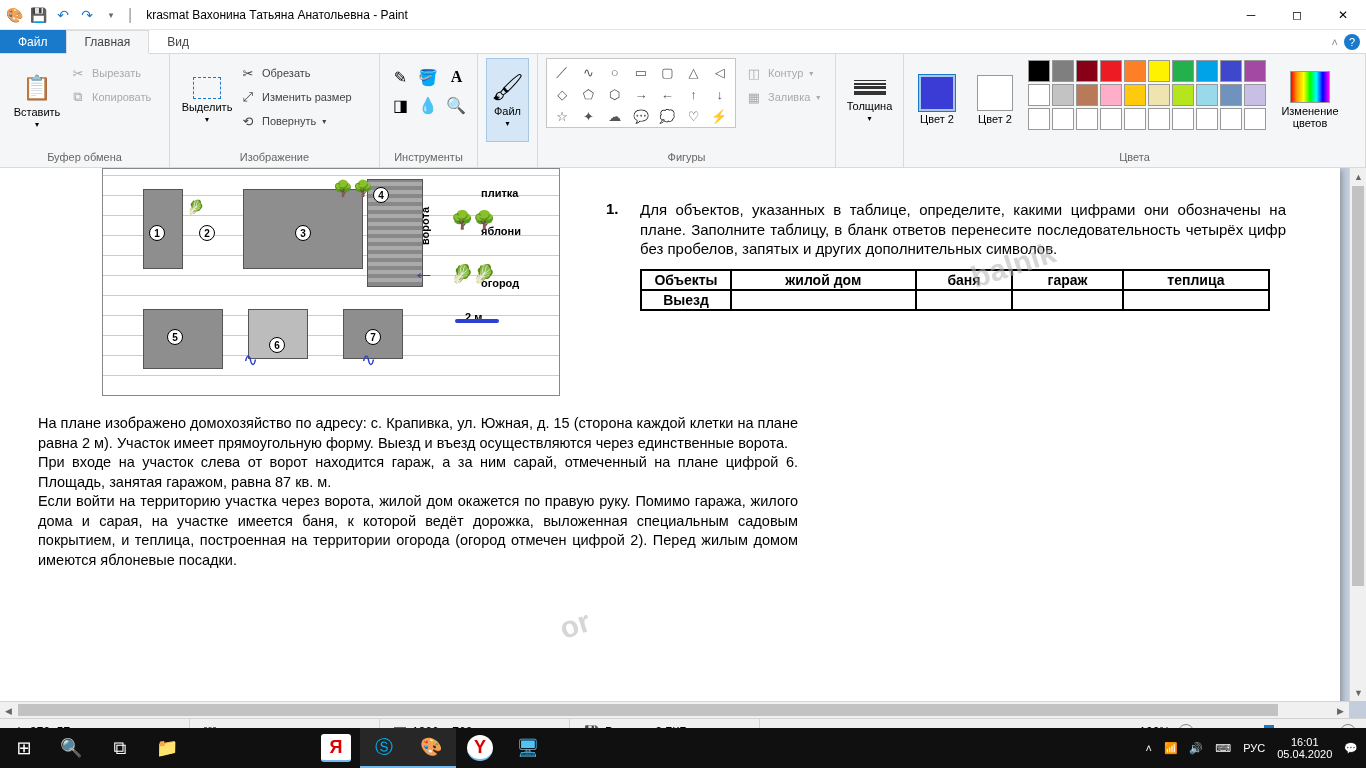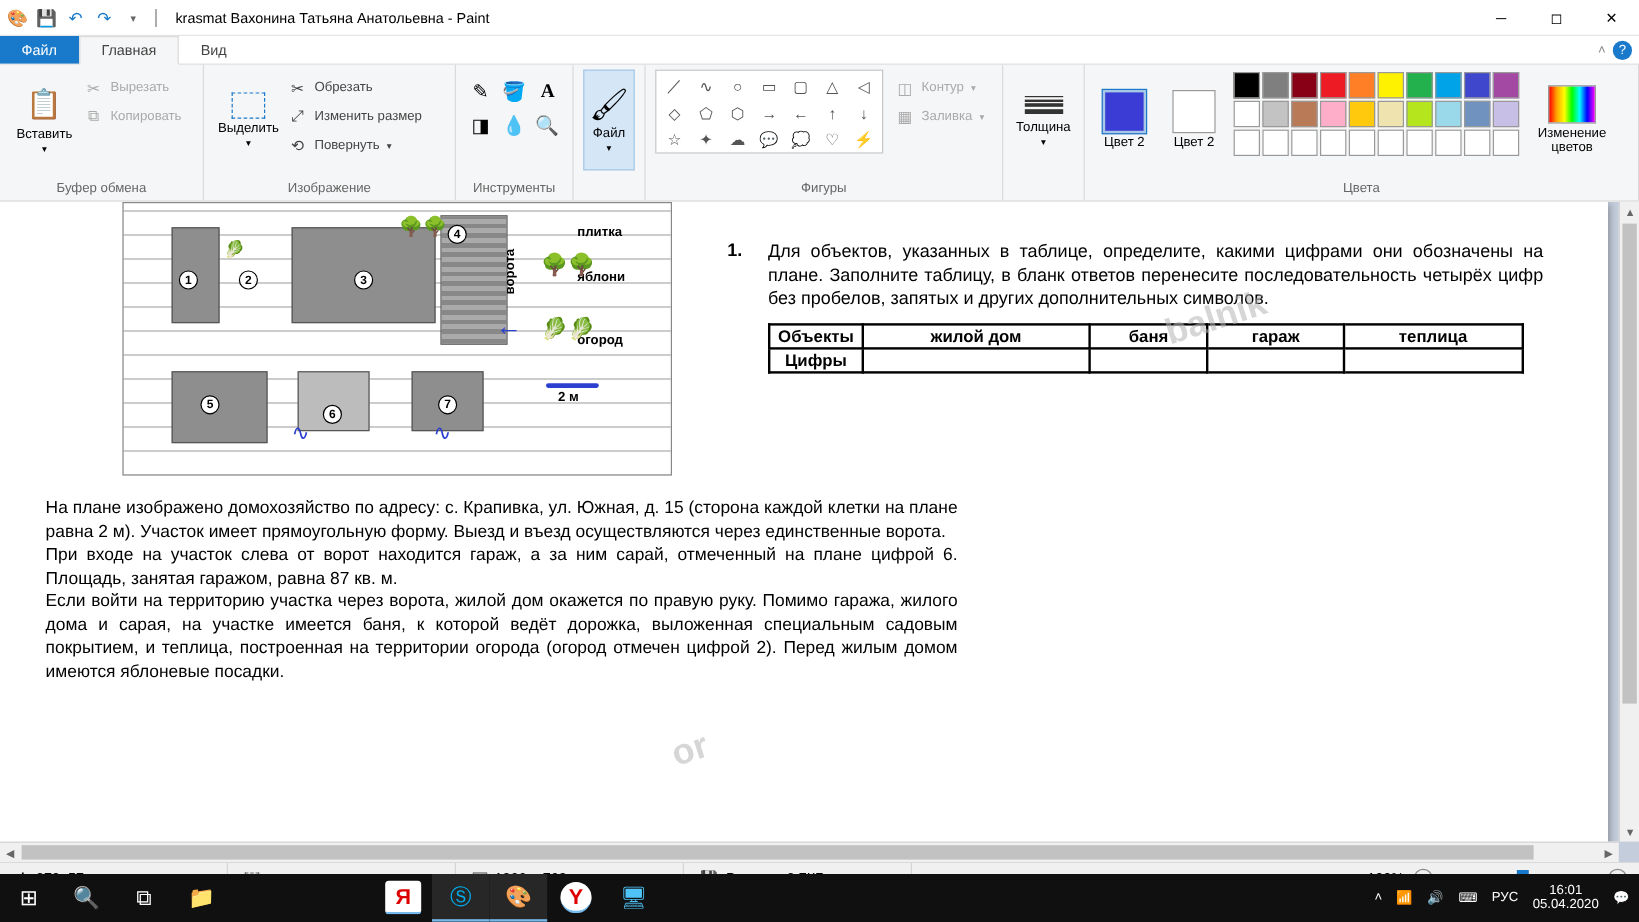--- a/index.html
+++ b/index.html
@@ -338,21 +338,21 @@
           <div class="numcirc" style="left:46px;top:56px">1</div>
           <div class="numcirc" style="left:96px;top:56px">2</div>
           <div class="numcirc" style="left:192px;top:56px">3</div>
           <div class="numcirc" style="left:270px;top:18px">4</div>
           <div class="numcirc" style="left:64px;top:160px">5</div>
           <div class="numcirc" style="left:166px;top:168px">6</div>
           <div class="numcirc" style="left:262px;top:160px">7</div>
           <div class="lbl" style="left:378px;top:18px">плитка</div>
           <div class="lbl" style="left:378px;top:56px">яблони</div>
           <div class="lbl" style="left:378px;top:108px">огород</div>
-          <div class="lbl" style="left:362px;top:156px">2 м</div>
+          <div class="lbl" style="left:362px;top:142px">2 м</div>
           <div class="lbl" style="left:322px;top:70px;transform:rotate(-90deg);transform-origin:left">ворота</div>
           <div style="position:absolute;left:352px;top:150px;width:44px;height:4px;background:#2b3fd0;border-radius:2px"></div>
           <div style="position:absolute;left:310px;top:90px;color:#2b3fd0;font-size:22px">←</div>
           <div style="position:absolute;left:140px;top:180px;color:#2b3fd0;font-size:18px">∿</div>
           <div style="position:absolute;left:258px;top:180px;color:#2b3fd0;font-size:18px">∿</div>
           <div style="position:absolute;left:348px;top:40px;font-size:18px">🌳🌳</div>
           <div style="position:absolute;left:348px;top:94px;font-size:18px">🥬🥬</div>
           <div style="position:absolute;left:230px;top:10px;font-size:16px">🌳🌳</div>
           <div style="position:absolute;left:84px;top:30px;font-size:14px">🥬</div>
         </div>
@@ -363,28 +363,28 @@
         <p>При входе на участок слева от ворот находится гараж, а за ним сарай, отмеченный на плане цифрой 6. Площадь, занятая гаражом, равна 87 кв. м.</p>
         <p>Если войти на территорию участка через ворота, жилой дом окажется по правую руку. Помимо гаража, жилого дома и сарая, на участке имеется баня, к которой ведёт дорожка, выложенная специальным садовым покрытием, и теплица, построенная на территории огорода (огород отмечен цифрой 2). Перед жилым домом имеются яблоневые посадки.</p>
       </div>
 
       <div class="task-block">
         <div class="task-num">1.</div>
         <div class="task-text">Для объектов, указанных в таблице, определите, какими цифрами они обозначены на плане. Заполните таблицу, в бланк ответов перенесите последовательность четырёх цифр без пробелов, запятых и других дополнительных символов.</div>
         <table class="task-table">
           <tbody>
               <tr>
-            <th style="width:78px">Объекты</th>
+            <th style="width:90px">Объекты</th>
             <th>жилой дом</th>
             <th>баня</th>
             <th>гараж</th>
             <th>теплица</th>
           </tr>
           <tr>
-            <th>Цифры</th>
+            <th>Выезд</th>
                 <td></td>
                 <td></td>
                 <td></td>
                 <td></td>
           </tr>
         </tbody>
           </table>
       </div>
 
       <div class="watermark" style="left:970px;top:80px">balnik</div>

